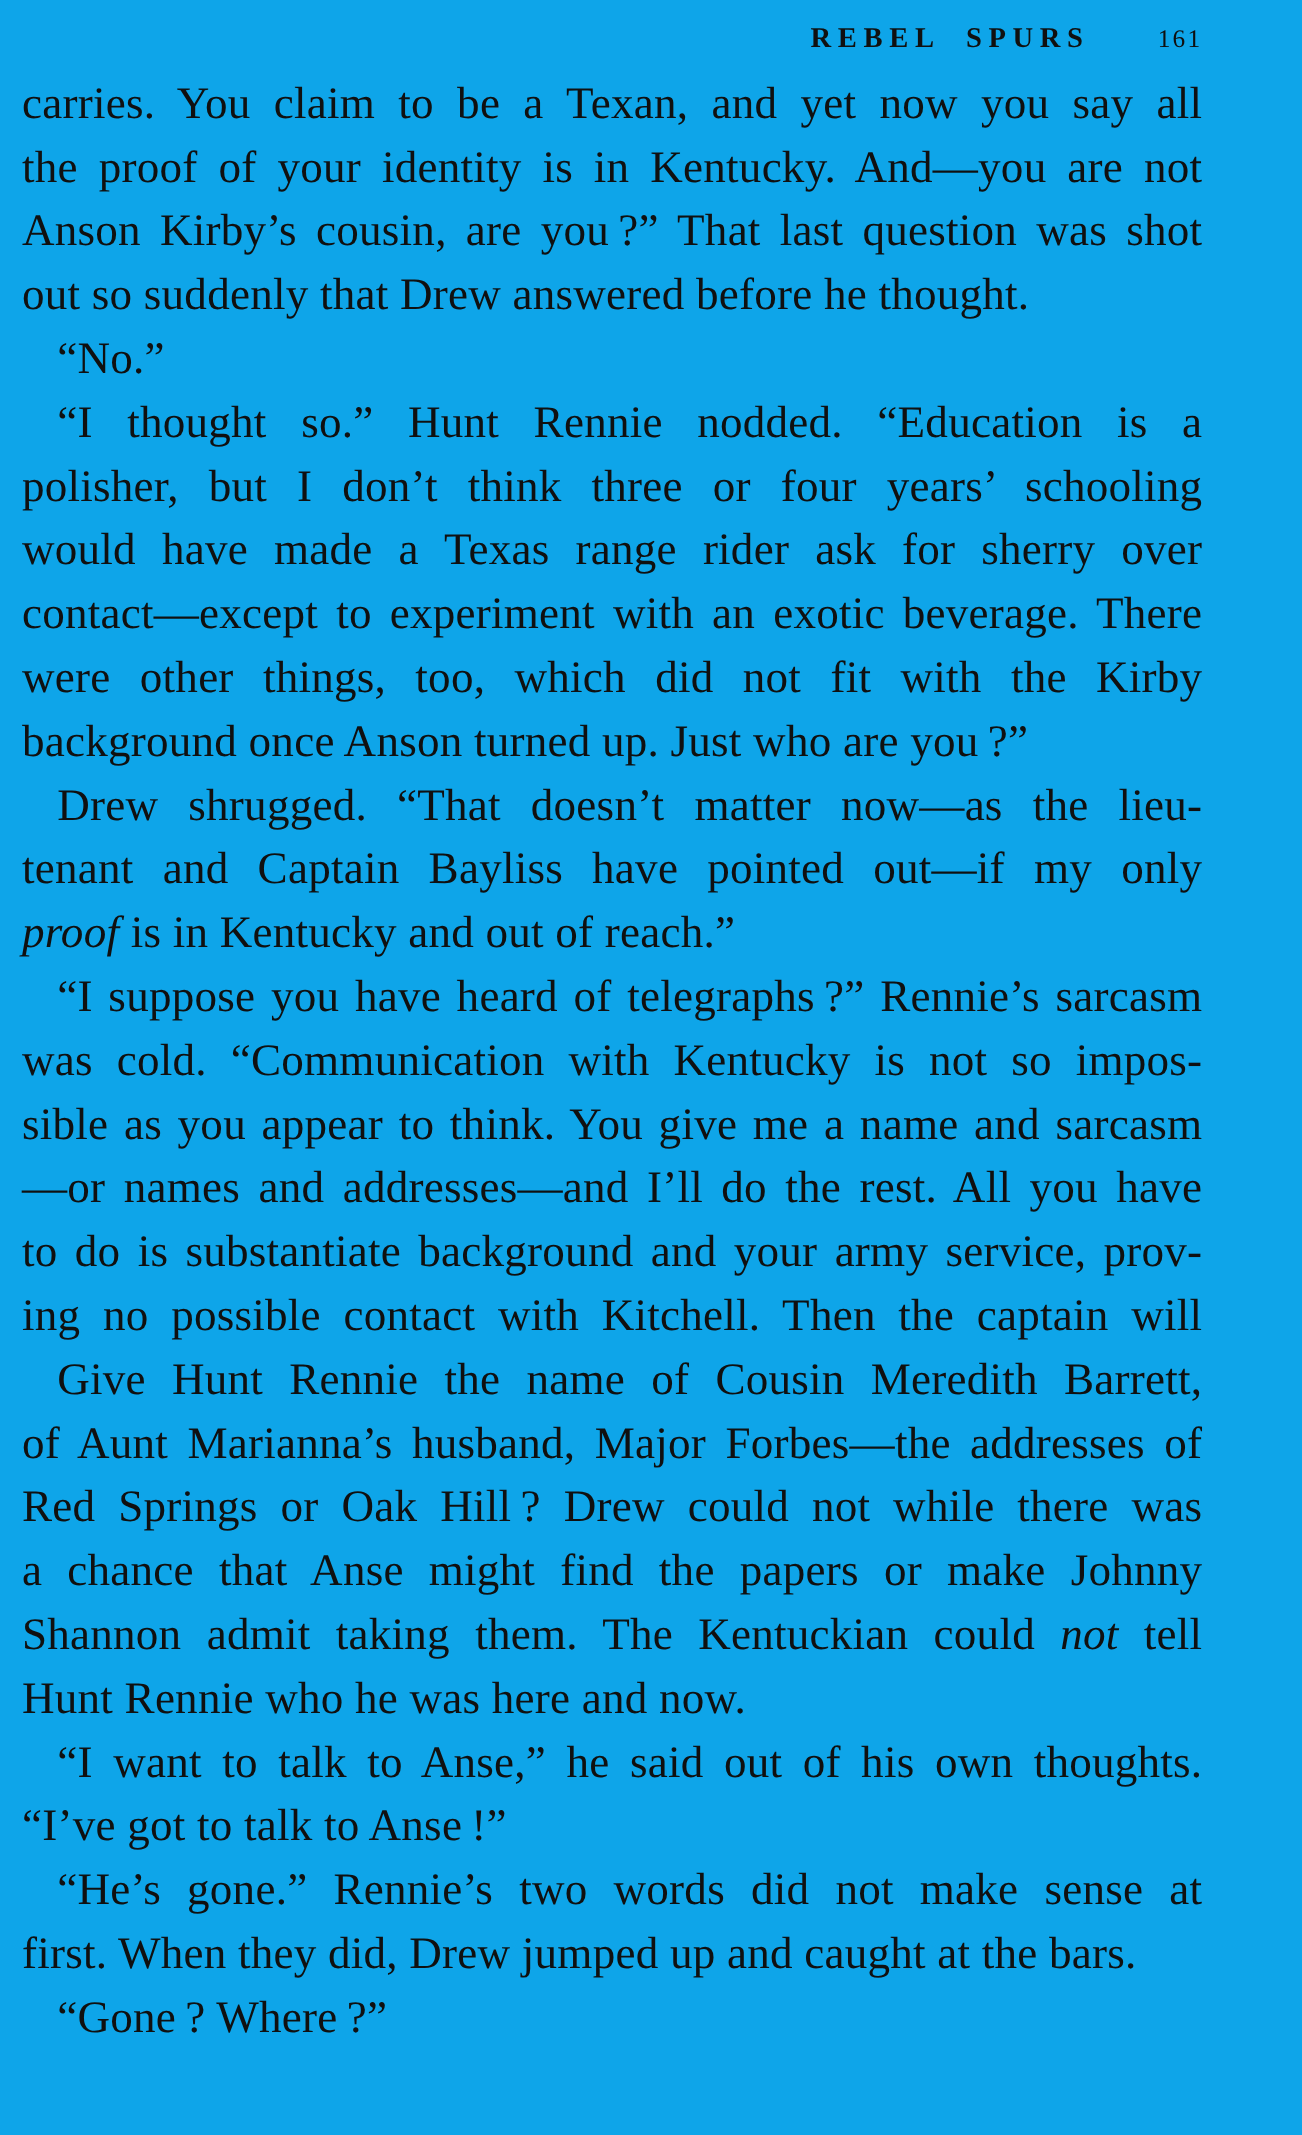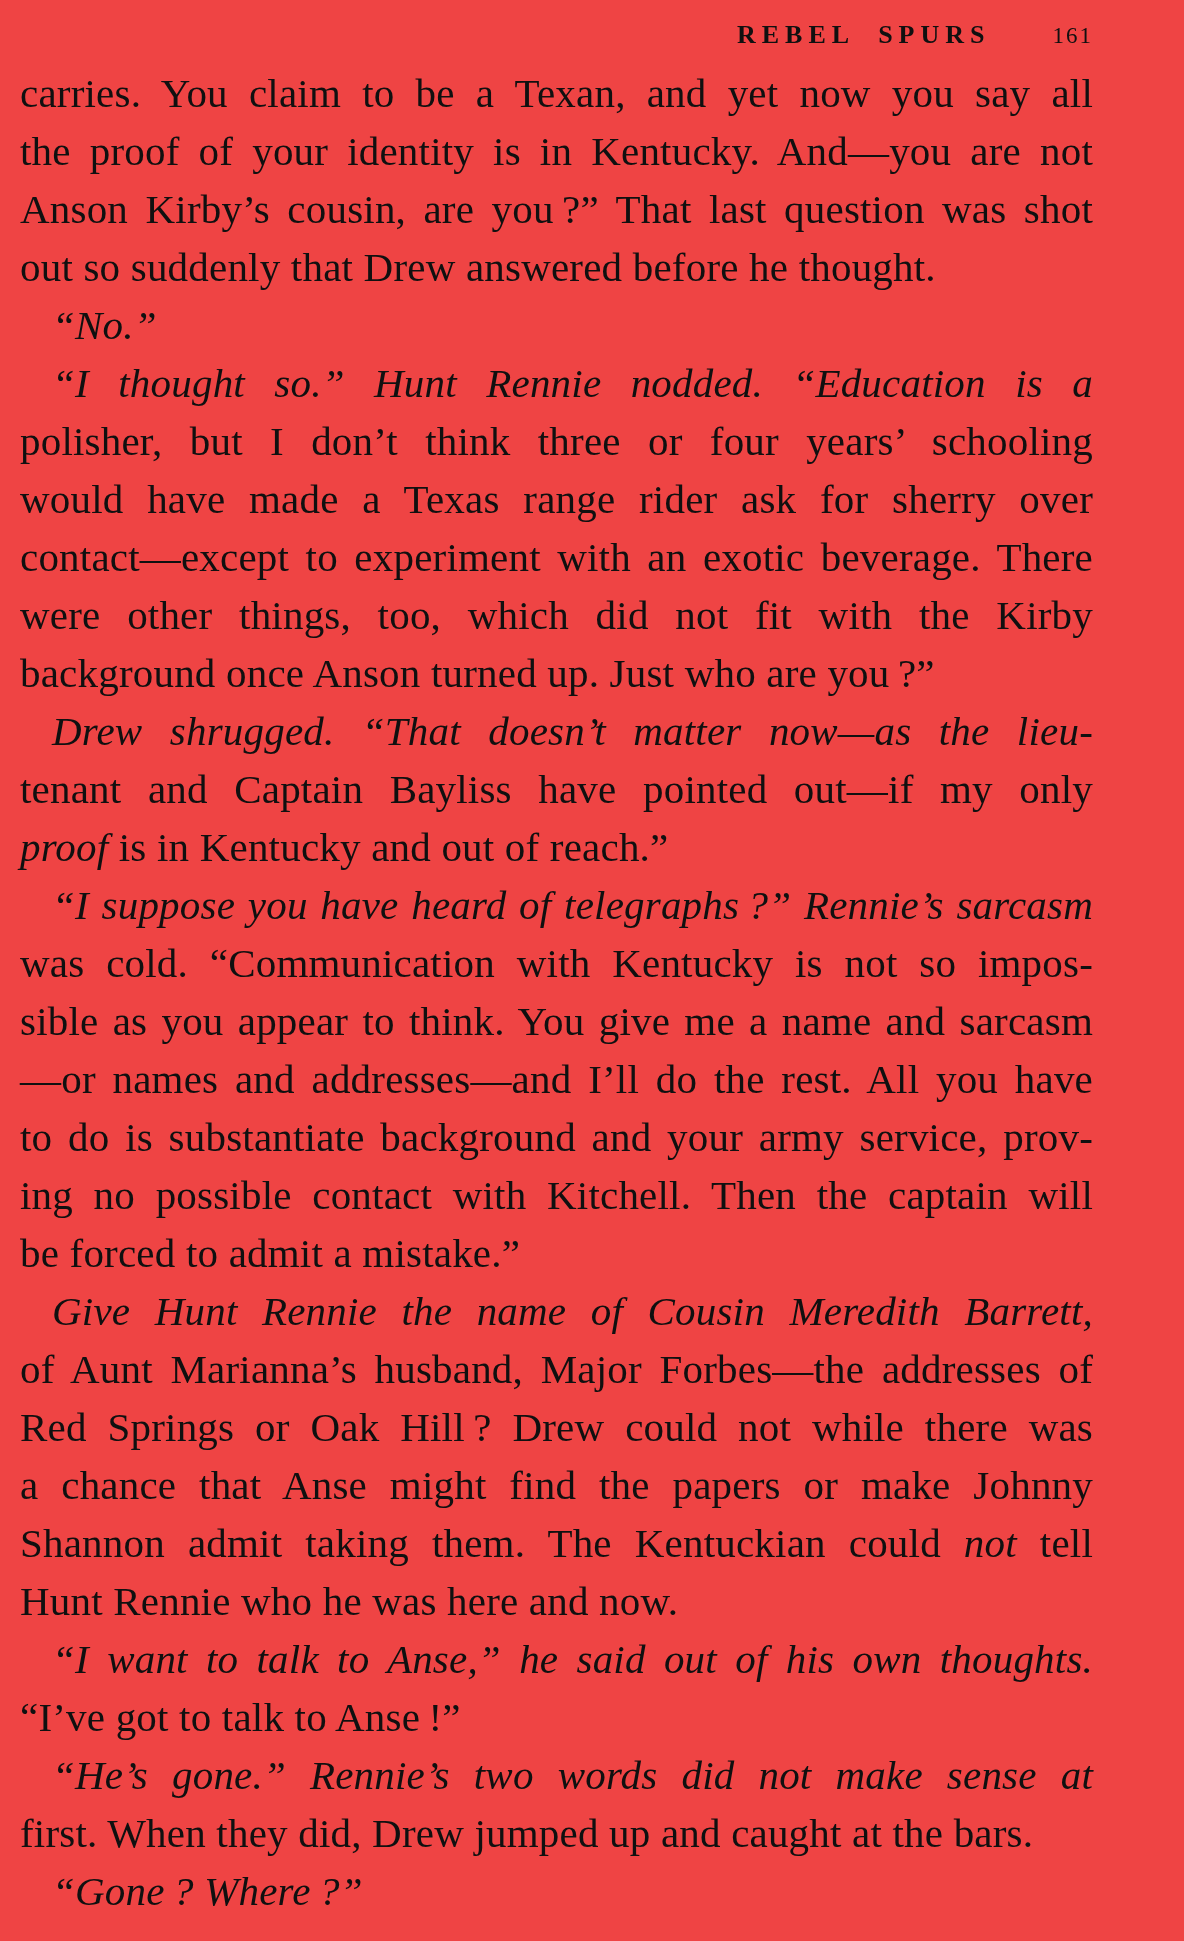--- a/index.html
+++ b/index.html
@@ -4,21 +4,21 @@
 <style>
   html, body {
     margin: 0;
     padding: 0;
     background: #ffffff;
   }
   .book-page {
     position: relative;
     width: 1184px;
     height: 1941px;
-    background: #ef4444;
+    background: #0ea5e9;
     color: #101010;
     font-family: "Liberation Serif", serif;
     box-sizing: border-box;
     padding: 20px 91px 0 20px;
     overflow: hidden;
   }
   .running-head {
     display: flex;
     justify-content: flex-end;
     align-items: baseline;
@@ -48,21 +48,20 @@
     white-space: normal;
     text-align: justify;
     text-align-last: justify;
     letter-spacing: 0.2px;
   }
   .line.flush {
     text-align-last: left;
   }
   .line.indent {
     text-indent: 32px;
-    font-style: italic;
   }
   .line i {
     font-style: italic;
   }
 </style>
 </head>
 <body>
 
 <div class="book-page">
   <div class="running-head">
@@ -83,21 +82,20 @@
       <div class="line flush">background once Anson turned up. Just who are you ?”</div>
       <div class="line indent">Drew shrugged. “That doesn’t matter now—as the lieu-</div>
       <div class="line">tenant and Captain Bayliss have pointed out—if my only</div>
       <div class="line flush"><i>proof</i> is in Kentucky and out of reach.”</div>
       <div class="line indent">“I suppose you have heard of telegraphs ?” Rennie’s sarcasm</div>
       <div class="line">was cold. “Communication with Kentucky is not so impos-</div>
       <div class="line">sible as you appear to think. You give me a name and sarcasm</div>
       <div class="line">—or names and addresses—and I’ll do the rest. All you have</div>
       <div class="line">to do is substantiate background and your army service, prov-</div>
       <div class="line">ing no possible contact with Kitchell. Then the captain will</div>
-      <div class="line flush">be forced to admit a mistake.”</div>
       <div class="line indent">Give Hunt Rennie the name of Cousin Meredith Barrett,</div>
       <div class="line">of Aunt Marianna’s husband, Major Forbes—the addresses of</div>
       <div class="line">Red Springs or Oak Hill ? Drew could not while there was</div>
       <div class="line">a chance that Anse might find the papers or make Johnny</div>
       <div class="line">Shannon admit taking them. The Kentuckian could <i>not</i> tell</div>
       <div class="line flush">Hunt Rennie who he was here and now.</div>
       <div class="line indent">“I want to talk to Anse,” he said out of his own thoughts.</div>
       <div class="line flush">“I’ve got to talk to Anse !”</div>
       <div class="line indent">“He’s gone.” Rennie’s two words did not make sense at</div>
       <div class="line flush">first. When they did, Drew jumped up and caught at the bars.</div>

